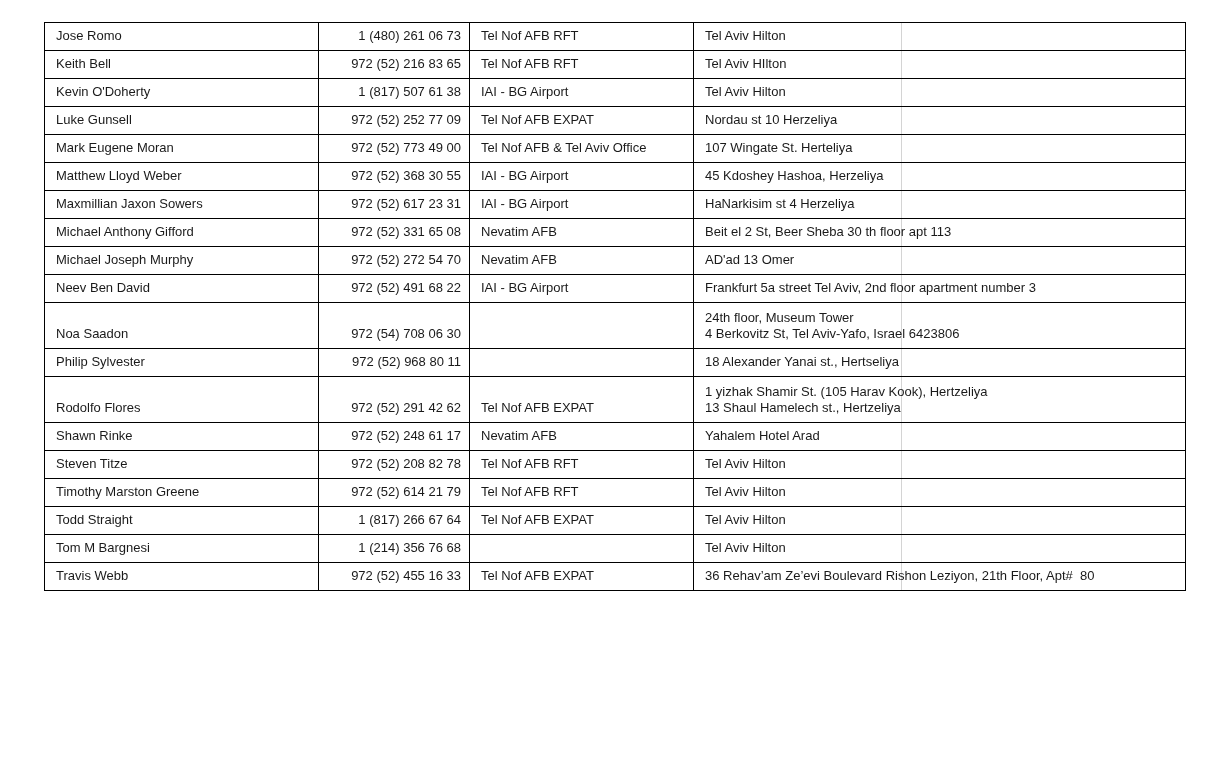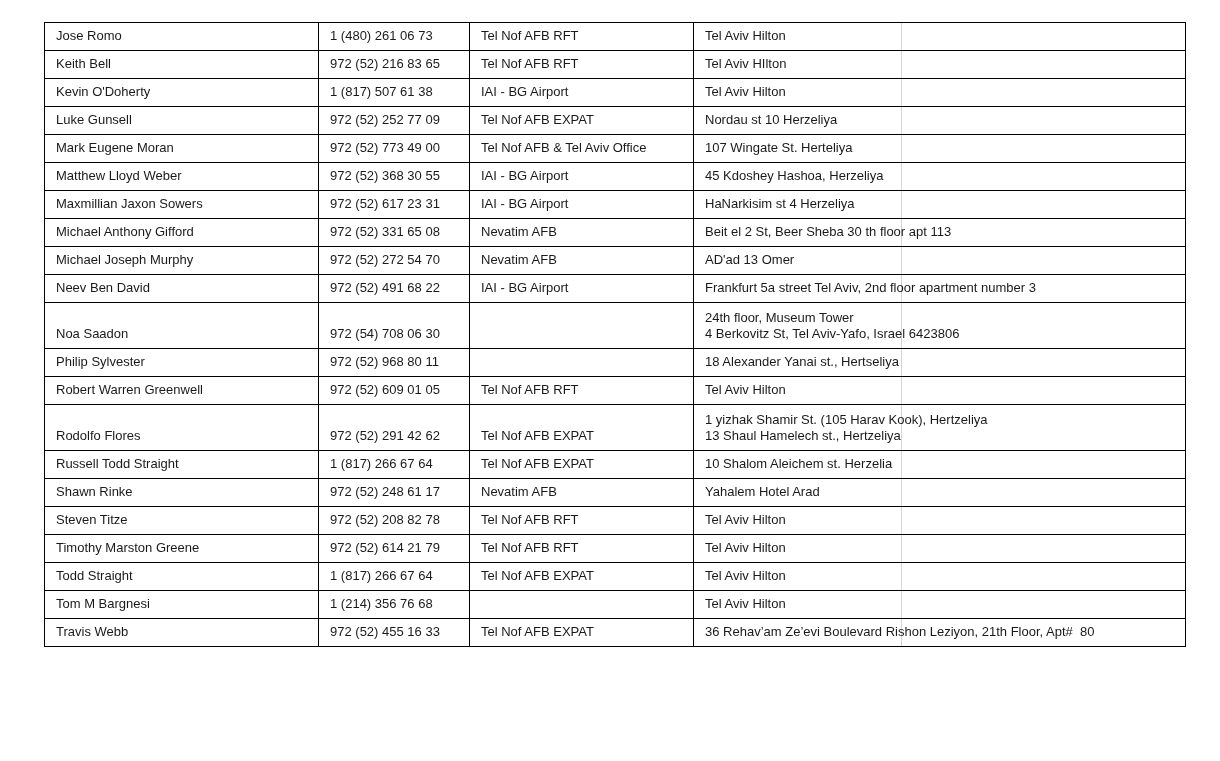--- a/index.html
+++ b/index.html
@@ -32,21 +32,21 @@
     font-size: 13px;
     line-height: 16px;
     color: #1a1a1a;
     white-space: pre-wrap;
     overflow: hidden;
   }
   tr.tall td {
     height: 46px;
   }
   td.col-phone {
-    text-align: left;
+    text-align: right;
     padding-left: 4px;
     padding-right: 4px;
   }
   
   td.col-address {
     background-image: linear-gradient(#d4d4d4, #d4d4d4);
     background-size: 1px 100%;
     background-position: 207px 0;
     background-repeat: no-repeat;
   }
@@ -129,38 +129,26 @@
     <td class="col-location"></td>
     <td class="col-address">24th floor, Museum Tower
 4 Berkovitz St, Tel Aviv-Yafo, Israel 6423806</td>
   </tr>
         <tr>
     <td class="col-name">Philip Sylvester</td>
     <td class="col-phone">972 (52) 968 80 11</td>
     <td class="col-location"></td>
     <td class="col-address">18 Alexander Yanai st., Hertseliya</td>
   </tr>
-        <tr>
-    <td class="col-name">Robert Warren Greenwell</td>
-    <td class="col-phone">972 (52) 609 01 05</td>
-    <td class="col-location">Tel Nof AFB RFT</td>
-    <td class="col-address">Tel Aviv Hilton</td>
-  </tr>
         <tr class="tall">
     <td class="col-name">Rodolfo Flores</td>
     <td class="col-phone">972 (52) 291 42 62</td>
     <td class="col-location">Tel Nof AFB EXPAT</td>
     <td class="col-address">1 yizhak Shamir St. (105 Harav Kook), Hertzeliya
 13 Shaul Hamelech st., Hertzeliya</td>
-  </tr>
-        <tr>
-    <td class="col-name">Russell Todd Straight</td>
-    <td class="col-phone">1 (817) 266 67 64</td>
-    <td class="col-location">Tel Nof AFB EXPAT</td>
-    <td class="col-address">10 Shalom Aleichem st. Herzelia</td>
   </tr>
         <tr>
     <td class="col-name">Shawn Rinke</td>
     <td class="col-phone">972 (52) 248 61 17</td>
     <td class="col-location">Nevatim AFB</td>
     <td class="col-address">Yahalem Hotel Arad</td>
   </tr>
         <tr>
     <td class="col-name">Steven Titze</td>
     <td class="col-phone">972 (52) 208 82 78</td>

